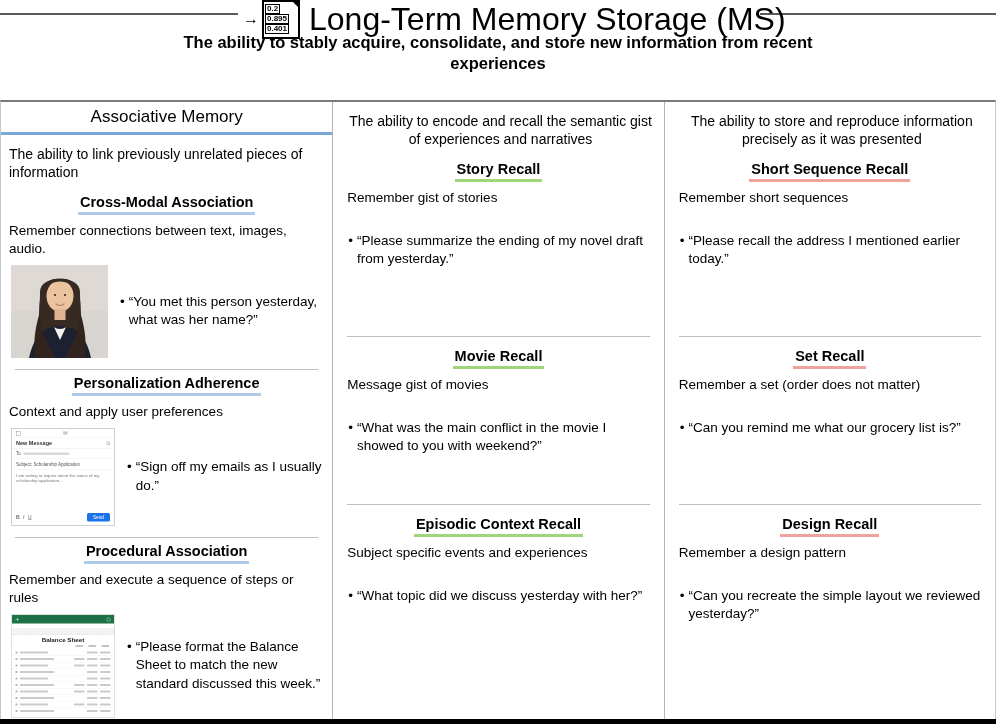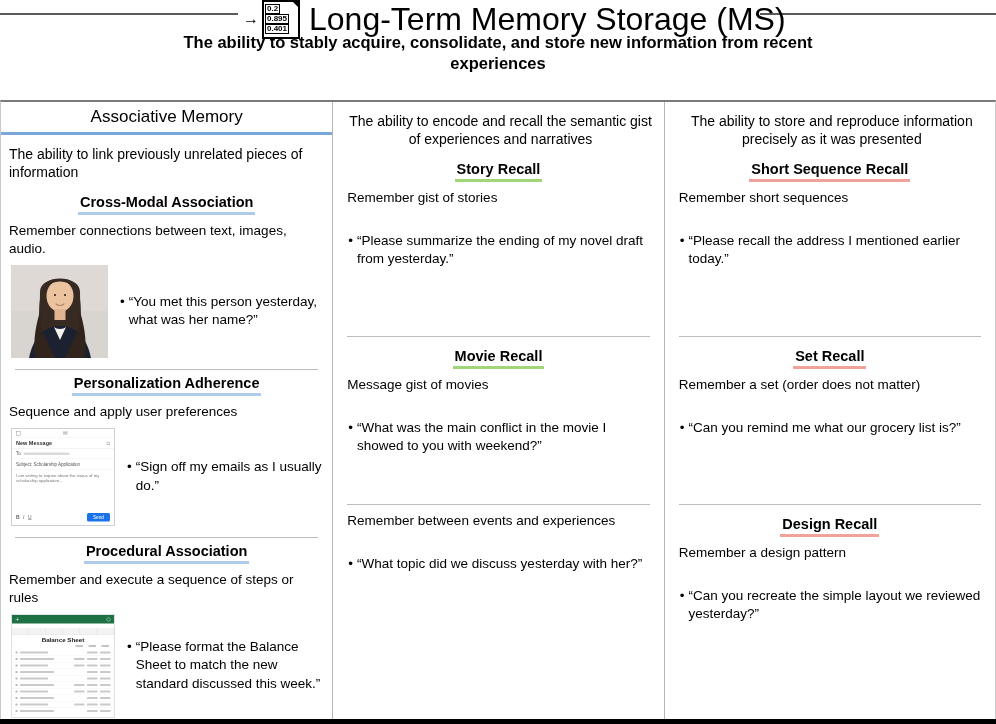--- a/index.html
+++ b/index.html
@@ -172,21 +172,21 @@
             <span class="q-bullet">•</span>
             <span>“You met this person yesterday, what was her name?”</span>
           </div>
         </div>
       </div>
 
       <div class="divider"></div>
 
       <div class="section s2">
         <div class="sec-heading"><span>Personalization Adherence</span></div>
-        <div class="sec-summary">Sequence and apply user preferences</div>
+        <div class="sec-summary">Context and apply user preferences</div>
         <div class="media-row">
           <div class="email-mock">
             <div class="email-inner">
               <div class="em-top">
                 <span class="sq"></span>
                 <span class="env">✉</span>
               </div>
               <div class="em-title">
                 <span>New Message</span>
                 <span class="exp">⧉</span>
@@ -345,21 +345,22 @@
         <div class="sec-summary">Message gist of movies</div>
         <div class="q-row">
           <span class="q-bullet">•</span>
           <span>“What was the main conflict in the movie I showed to you with weekend?”</span>
         </div>
       </div>
 
       <div class="divider"></div>
 
       <div class="section s3">
-        <div class="sec-summary">Remember between events and experiences</div>
+        <div class="sec-heading"><span>Episodic Context Recall</span></div>
+        <div class="sec-summary">Subject specific events and experiences</div>
         <div class="q-row">
           <span class="q-bullet">•</span>
           <span>“What topic did we discuss yesterday with her?”</span>
         </div>
       </div>
     </section>
 
     <section class="column pad" style="--accent: #F19E97; --accent-sub: #F0A29B;">
       <div class="col-desc">The ability to store and reproduce information precisely as it was presented</div>
 

